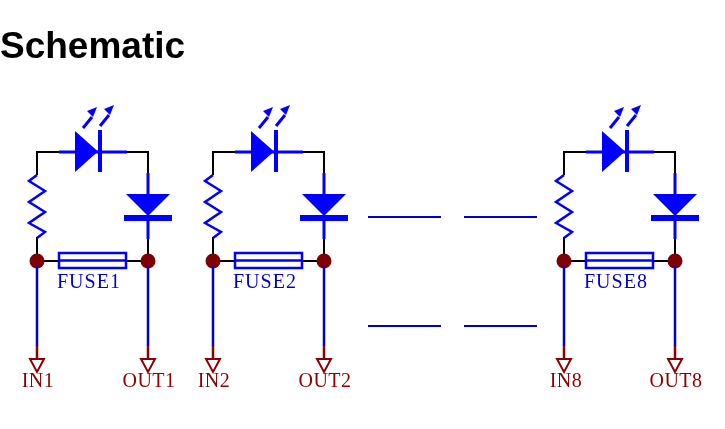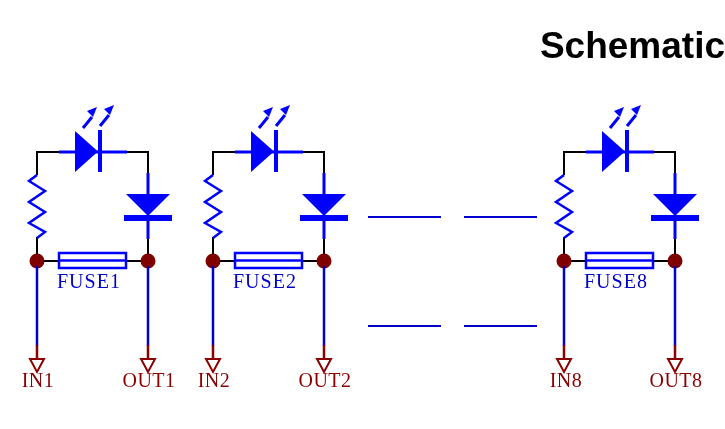--- a/index.html
+++ b/index.html
@@ -5,21 +5,21 @@
   html,body{margin:0;padding:0;background:#fff;}
   .canvas{
     position:relative;
     width:725px;height:429px;
     background:var(--background,#ffffff);
     overflow:hidden;
     font-family:"Liberation Sans",sans-serif;
   }
   .title{
     position:absolute;top:27px;left:0;width:100%;
-    text-align:right;
+    text-align:left;
     font-family:"Liberation Sans",sans-serif;
     font-size:37px;font-weight:bold;line-height:37px;
     color:var(--title-black,#000000);
   }
   svg{position:absolute;top:0;left:0;}
   
   .w-black{stroke:var(--wire-black,#000000);stroke-width:2;fill:none;}
   .w-blue{stroke:var(--wire-blue,#0000cc);stroke-width:2.5;fill:none;}
   .lead{stroke:var(--component-blue,#0000ff);stroke-width:3;fill:none;}
   

